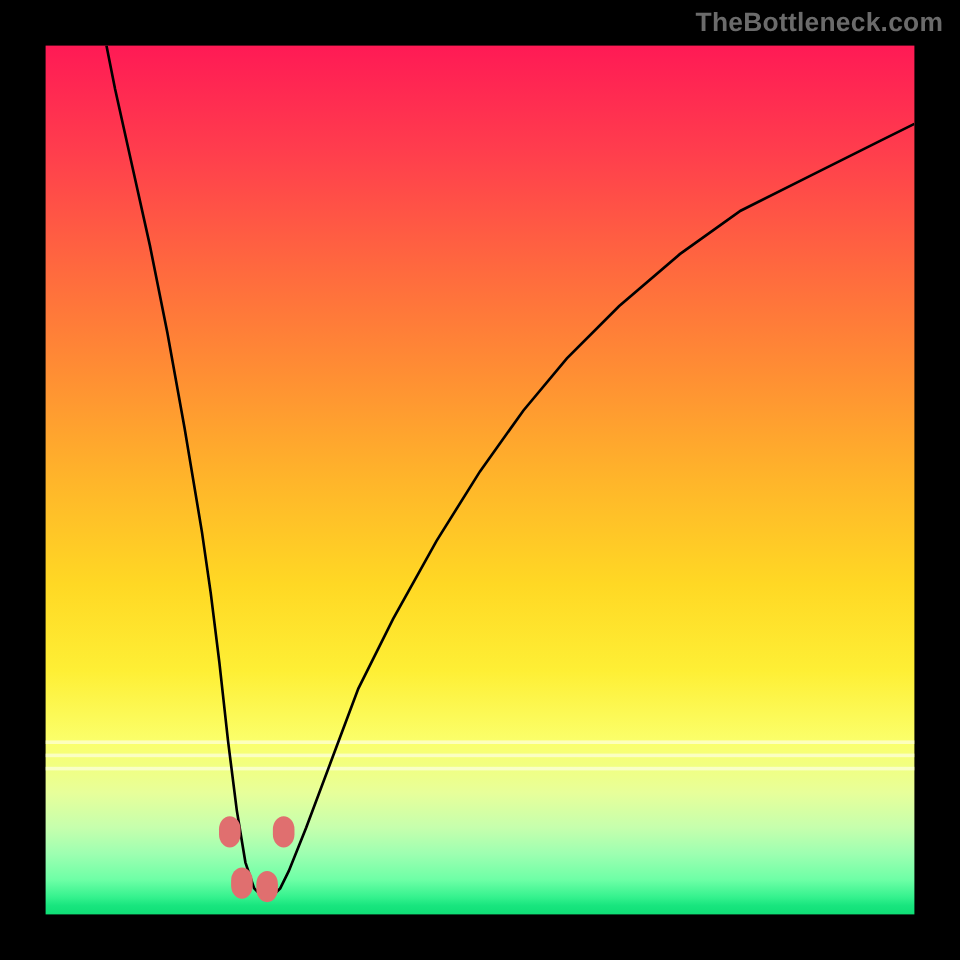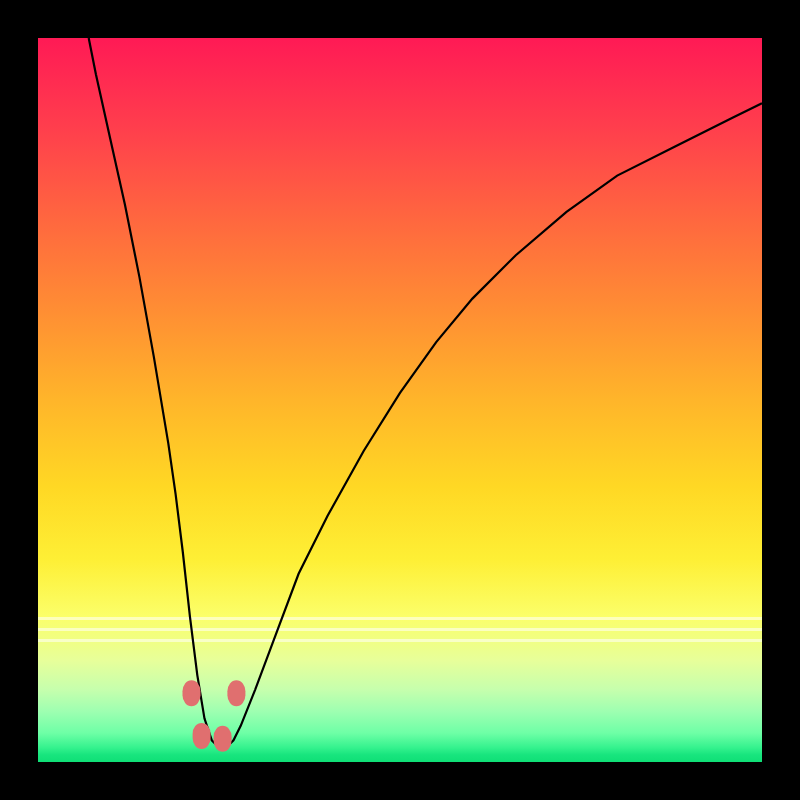--- a/index.html
+++ b/index.html
@@ -78,13 +78,14 @@
       <path id="curve-path" fill="none" stroke="#000" stroke-width="2.2" d="M50.7 0.0 L57.9 36.2 L72.4 101.4 L86.9 166.5 L101.4 238.9 L115.8 318.6 L130.3 405.4 L137.6 456.1 L144.8 514.0 L152.0 579.2 L159.3 637.1 L166.5 680.6 L173.8 702.3 L181.0 709.5 L188.2 709.5 L195.5 702.3 L202.7 687.8 L217.2 651.6 L238.9 593.7 L260.6 535.8 L289.6 477.8 L325.8 412.7 L362.0 354.8 L398.2 304.1 L434.4 260.6 L477.8 217.2 L528.5 173.8 L579.2 137.6 L637.1 108.6 L695.0 79.6 L724.0 65.2"></path>
       <g id="markers">
           <rect x="144.5" y="642.2" width="18" height="26" rx="9" ry="11" fill="#e06f6f"></rect>
           <rect x="154.6" y="684.9" width="18" height="26" rx="9" ry="11" fill="#e06f6f"></rect>
           <rect x="175.6" y="687.8" width="18" height="26" rx="9" ry="11" fill="#e06f6f"></rect>
           <rect x="189.4" y="642.2" width="18" height="26" rx="9" ry="11" fill="#e06f6f"></rect>
         </g>
     </svg>
   </div>
 
+  <div class="watermark">TheBottleneck.com</div>
 </div>
 
 </body></html>

